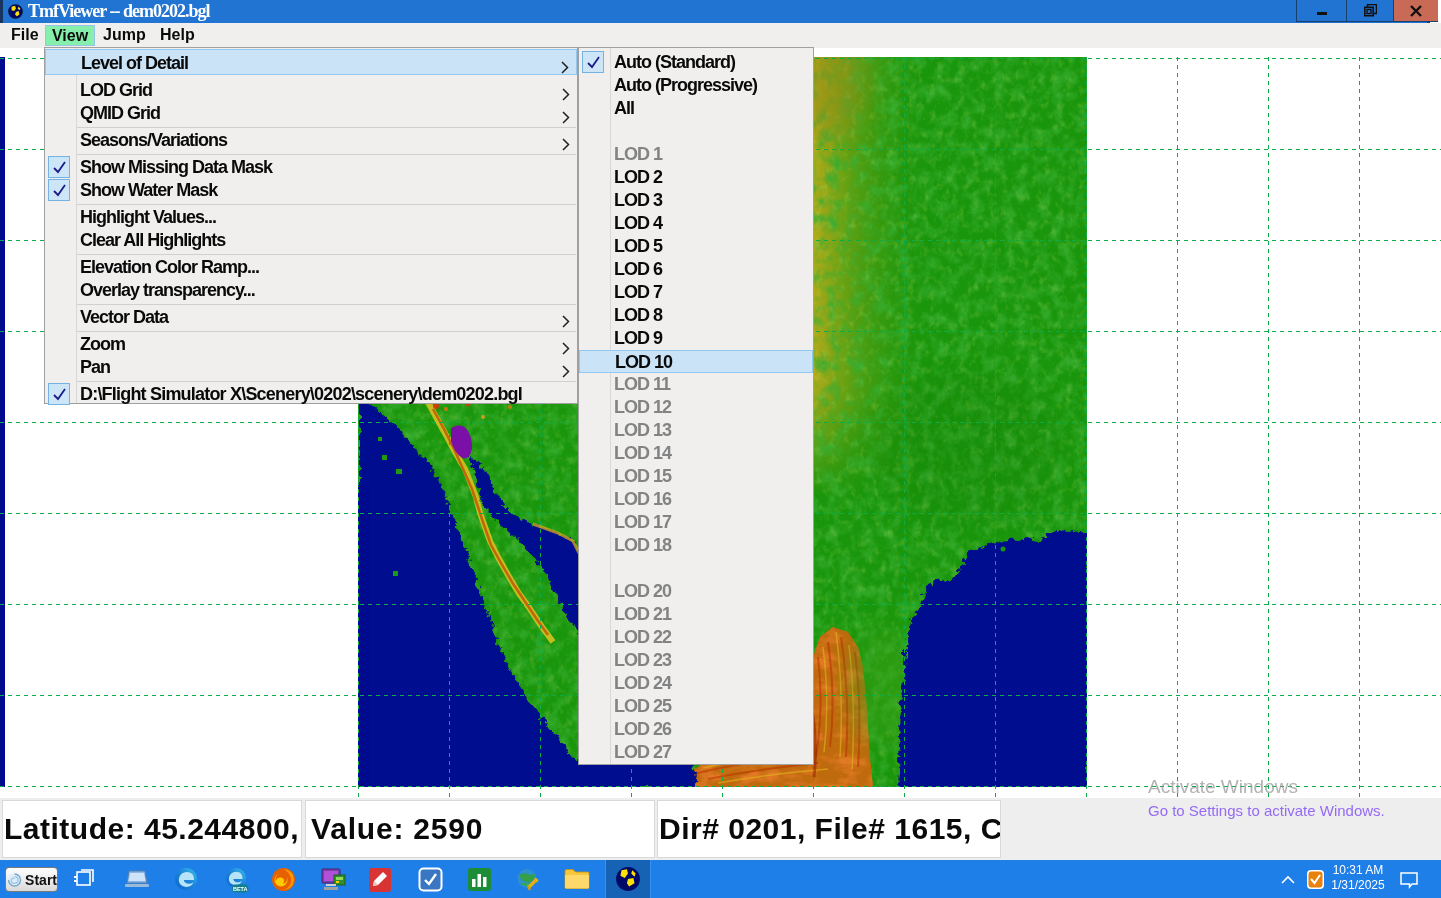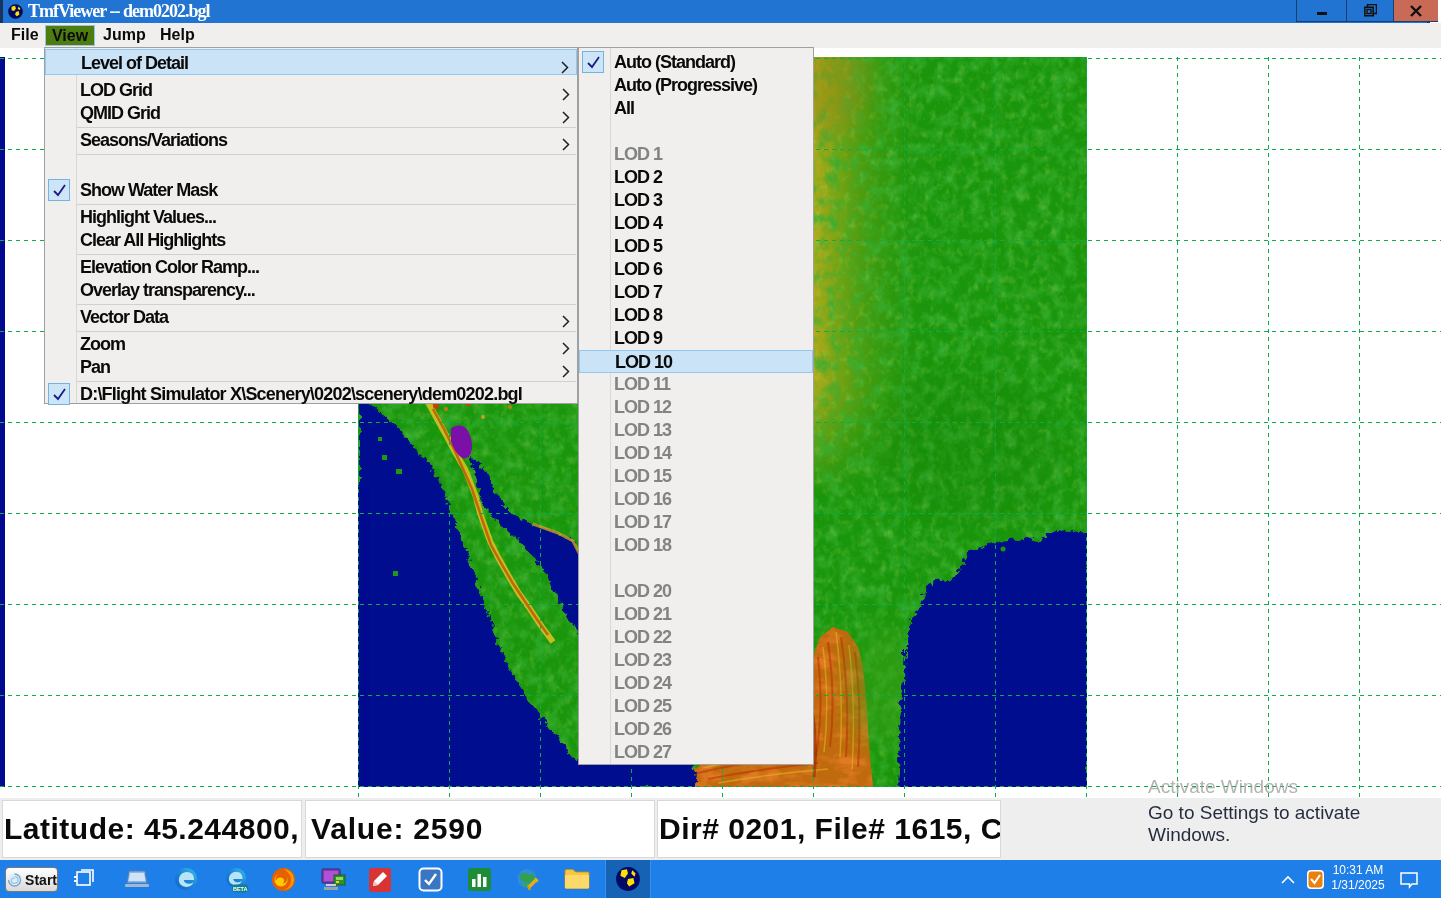--- a/index.html
+++ b/index.html
@@ -14,21 +14,21 @@
 #titlebar .edge-r { position:absolute; right:0; top:0; width:3px; height:23px; background:#17335f; }
 #title-text { position:absolute; left:28px; top:1px; color:#fff; font-size:18px; font-weight:bold; letter-spacing:-1px; }
 .tbtn { position:absolute; top:0; height:22px; border-left:1px solid #17406f; border-bottom:1px solid #17406f; display:flex; align-items:center; justify-content:center; }
 #btn-min { left:1296px; width:50px; background:#2274d2; }
 #btn-max { left:1346px; width:47px; background:#2274d2; }
 #btn-close { left:1393px; width:45px; background:#c96a57; }
 
 
 #menubar { left:0; top:23px; width:1441px; height:25px; background:#f0efee; font-weight:bold; font-size:16px; color:#0a0a0a; }
 .mb-item { position:absolute; top:1px; height:22px; line-height:22px; }
-#mb-view { left:45px; top:2px; width:50px; height:21px; background:#4d7c0f; border:1px solid #98c4e8; text-align:center; line-height:19px; }
+#mb-view { left:45px; top:2px; width:50px; height:21px; background:#86efac; border:1px solid #98c4e8; text-align:center; line-height:19px; }
 
 
 #canvas { left:0; top:48px; width:1441px; height:750px; background:#ffffff; }
 
 
 .menu { position:absolute; background:#f0efee; border:1px solid #a0a0a0; font-weight:bold; font-size:18px; letter-spacing:-1px; color:#0a0a0a; }
 #mainmenu { left:44px; top:47px; width:534px; height:357px; }
 #submenu  { left:578px; top:47px; width:236px; height:718px; }
 .gutline { position:absolute; top:0; bottom:0; width:1px; background:#d8d8d8; }
 .mi { position:absolute; left:0; width:100%; height:23px; line-height:23px; white-space:nowrap; }
@@ -39,21 +39,21 @@
 .chk svg { position:absolute; left:3px; top:3px; }
 .hl { background:#cbe3f6; border:1px solid #90c8f2; }
 .gray { color:#838383; }
 
 
 #statusbar { left:0; top:798px; width:1441px; height:62px; background:#eeeeee; }
 .spanel { position:absolute; top:2px; height:58px; background:#ffffff; border:1px solid #d9d9d9; font-size:30px; font-weight:bold; color:#0a0a0a; line-height:56px; white-space:nowrap; overflow:hidden; }
 
 
 #wm1 { left:1148px; top:776px; font-size:19px; color:#999; opacity:0.75; z-index:30; }
-#wm2 { left:1148px; top:802px; font-size:19px; color:#0f172a; opacity:0.9; z-index:30; }
+#wm2 { left:1148px; top:802px; font-size:15px; color:#8b5cf6; opacity:0.9; z-index:30; }
 
 
 #taskbar { left:0; top:860px; width:1441px; height:38px; background:#1e7fe8; }
 #startbtn { position:absolute; left:5px; top:7px; width:53px; height:25px; border-radius:4px;
   background:linear-gradient(#ffffff,#d9d9d9); border:1px solid #7a7a7a; display:flex; align-items:center; }
 #startbtn span { font-size:14px; font-weight:bold; color:#111; margin-left:2px; }
 #appbtn { position:absolute; left:605px; top:0px; width:46px; height:38px; background:#1663b6; border-left:1px solid #3a92ef; border-right:1px solid #3a92ef; display:flex; align-items:center; justify-content:center; }
 #tray-time { position:absolute; left:1327px; top:863px; width:62px; color:#fff; font-size:12px; text-align:center; line-height:15px; }
 </style>
 </head>
@@ -226,20 +226,28 @@
           </svg></span>
       </div>
       <div class="sep" style="top:79px"></div>
       <div class="mi" style="top:81px">
         <span class="txt">Seasons/Variations</span>
         <span class="arrow"><svg width="8" height="13">
             <path d="M1 1 L6.5 6.5 L1 12" stroke="#222" stroke-width="1.5" fill="none"></path>
           </svg></span>
       </div>
       <div class="sep" style="top:106px"></div>
+      <div class="mi" style="top:108px">
+        <span class="chk">
+          <svg width="16" height="16" viewBox="0 0 16 16">
+            <path d="M2 8 L6 12 L13 2" stroke="#1b1b8a" stroke-width="1.8" fill="none"></path>
+          </svg>
+        </span>
+        <span class="txt">Show Missing Data Mask</span>
+      </div>
       <div class="mi" style="top:131px">
         <span class="chk">
           <svg width="16" height="16" viewBox="0 0 16 16">
             <path d="M2 8 L6 12 L13 2" stroke="#1b1b8a" stroke-width="1.8" fill="none"></path>
           </svg>
         </span>
         <span class="txt">Show Water Mask</span>
       </div>
       <div class="sep" style="top:156px"></div>
       <div class="mi" style="top:158px">

